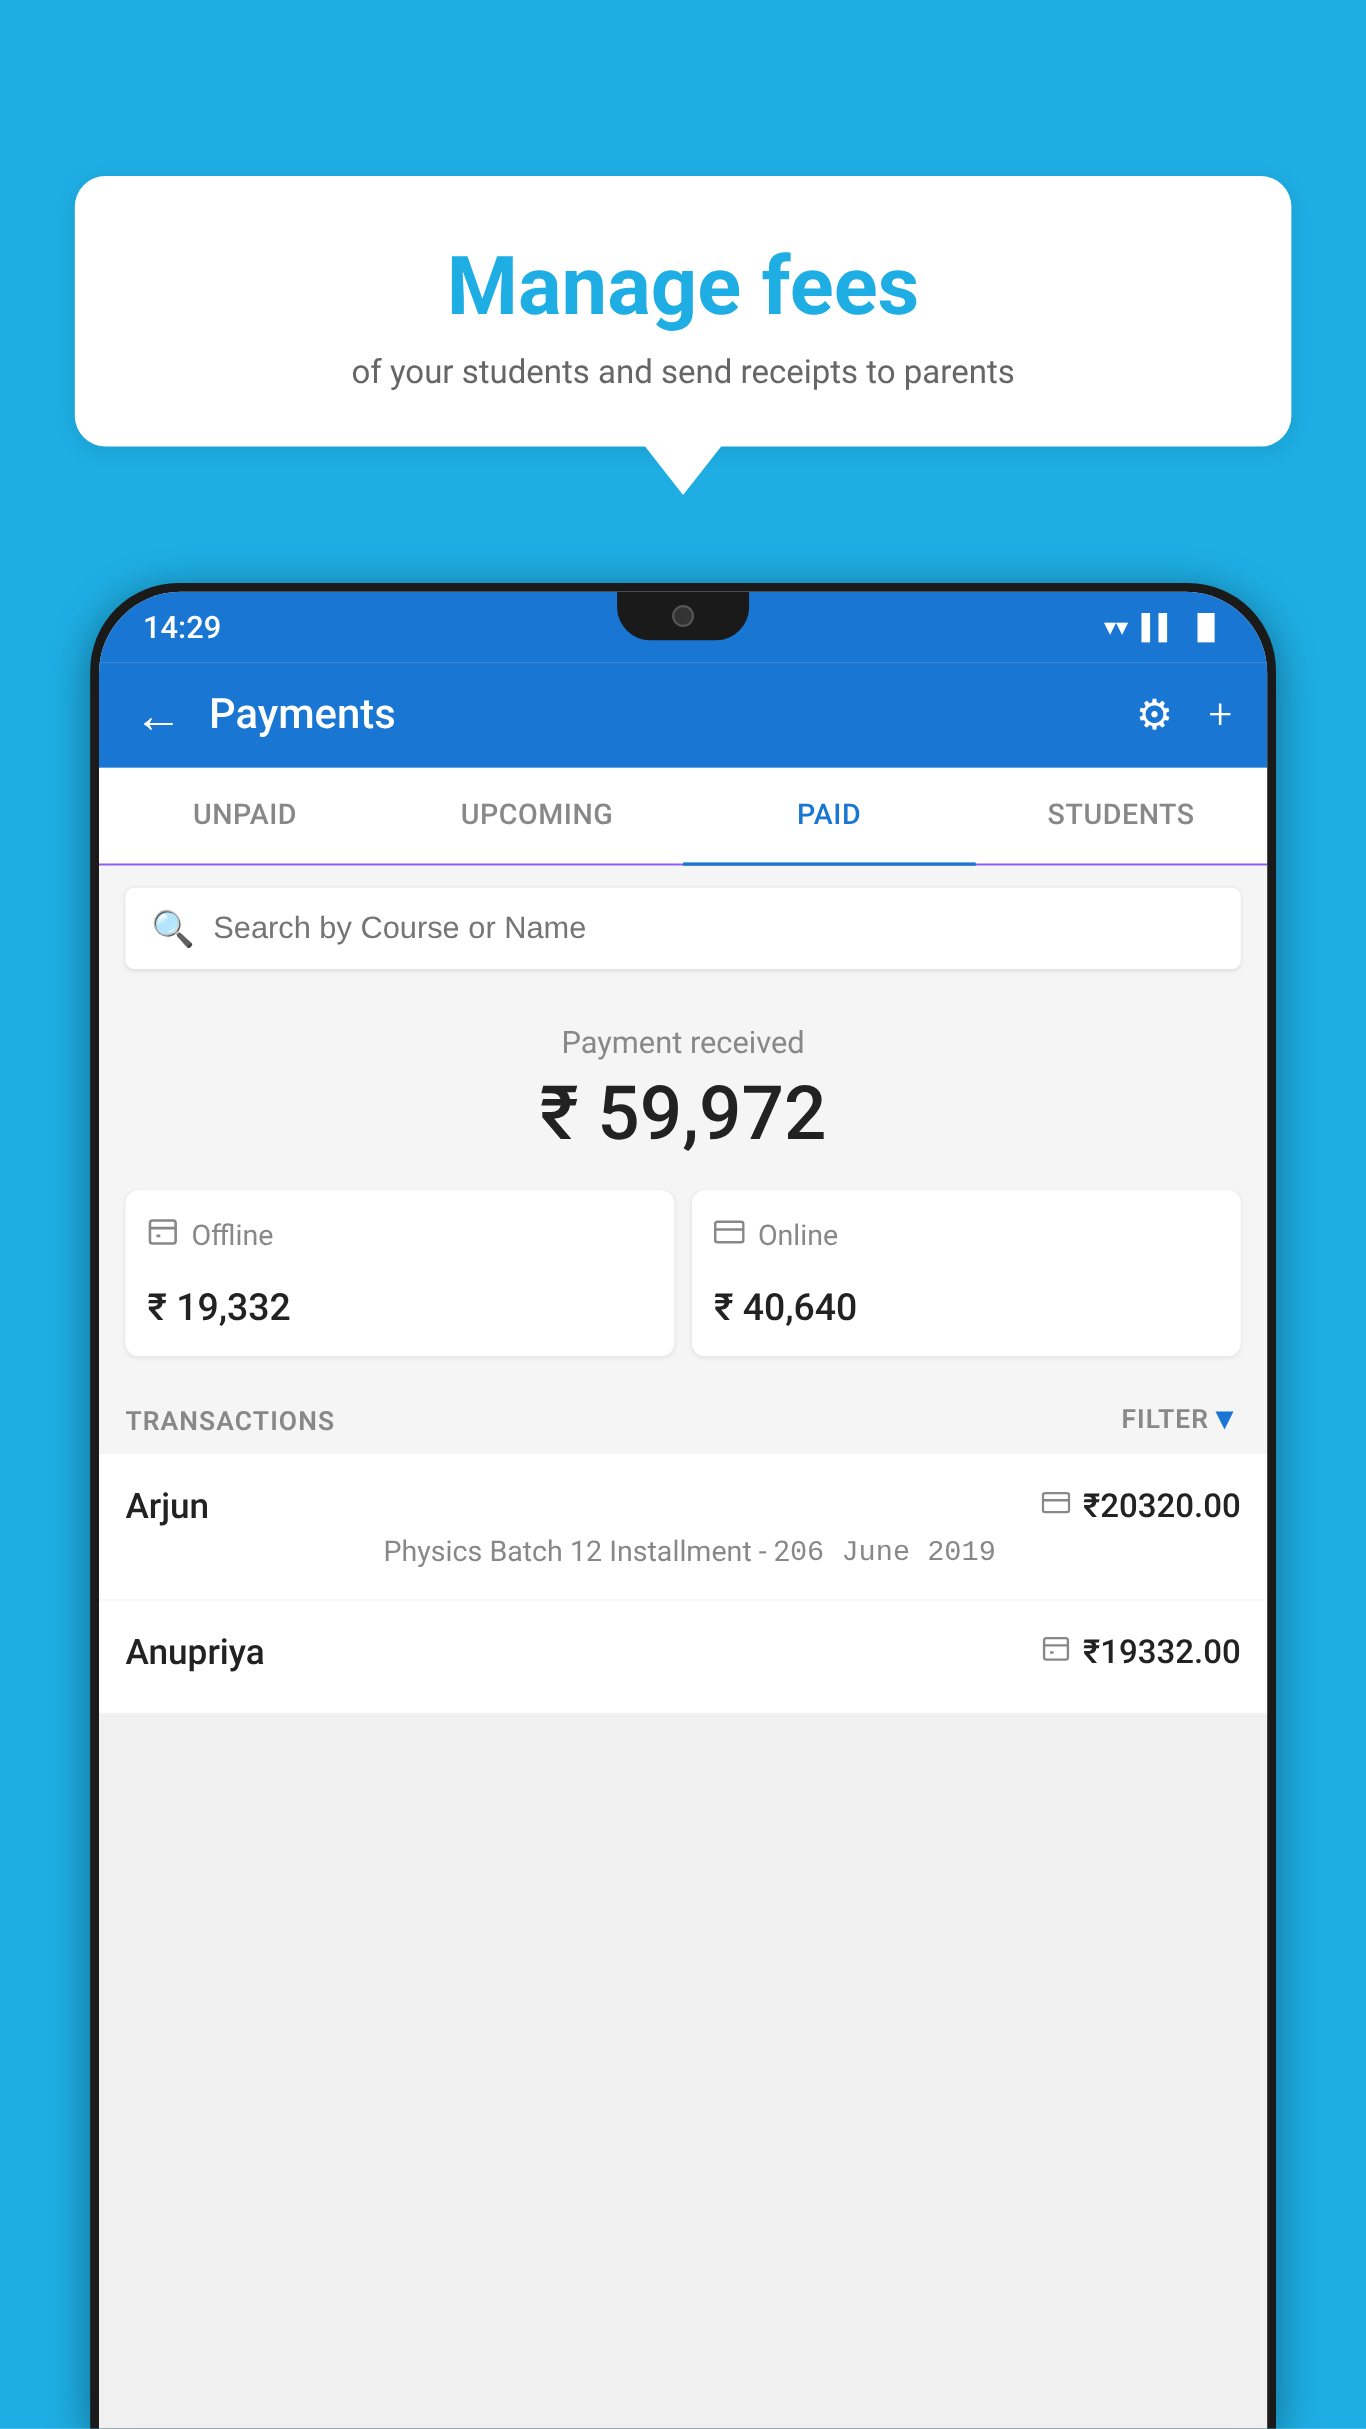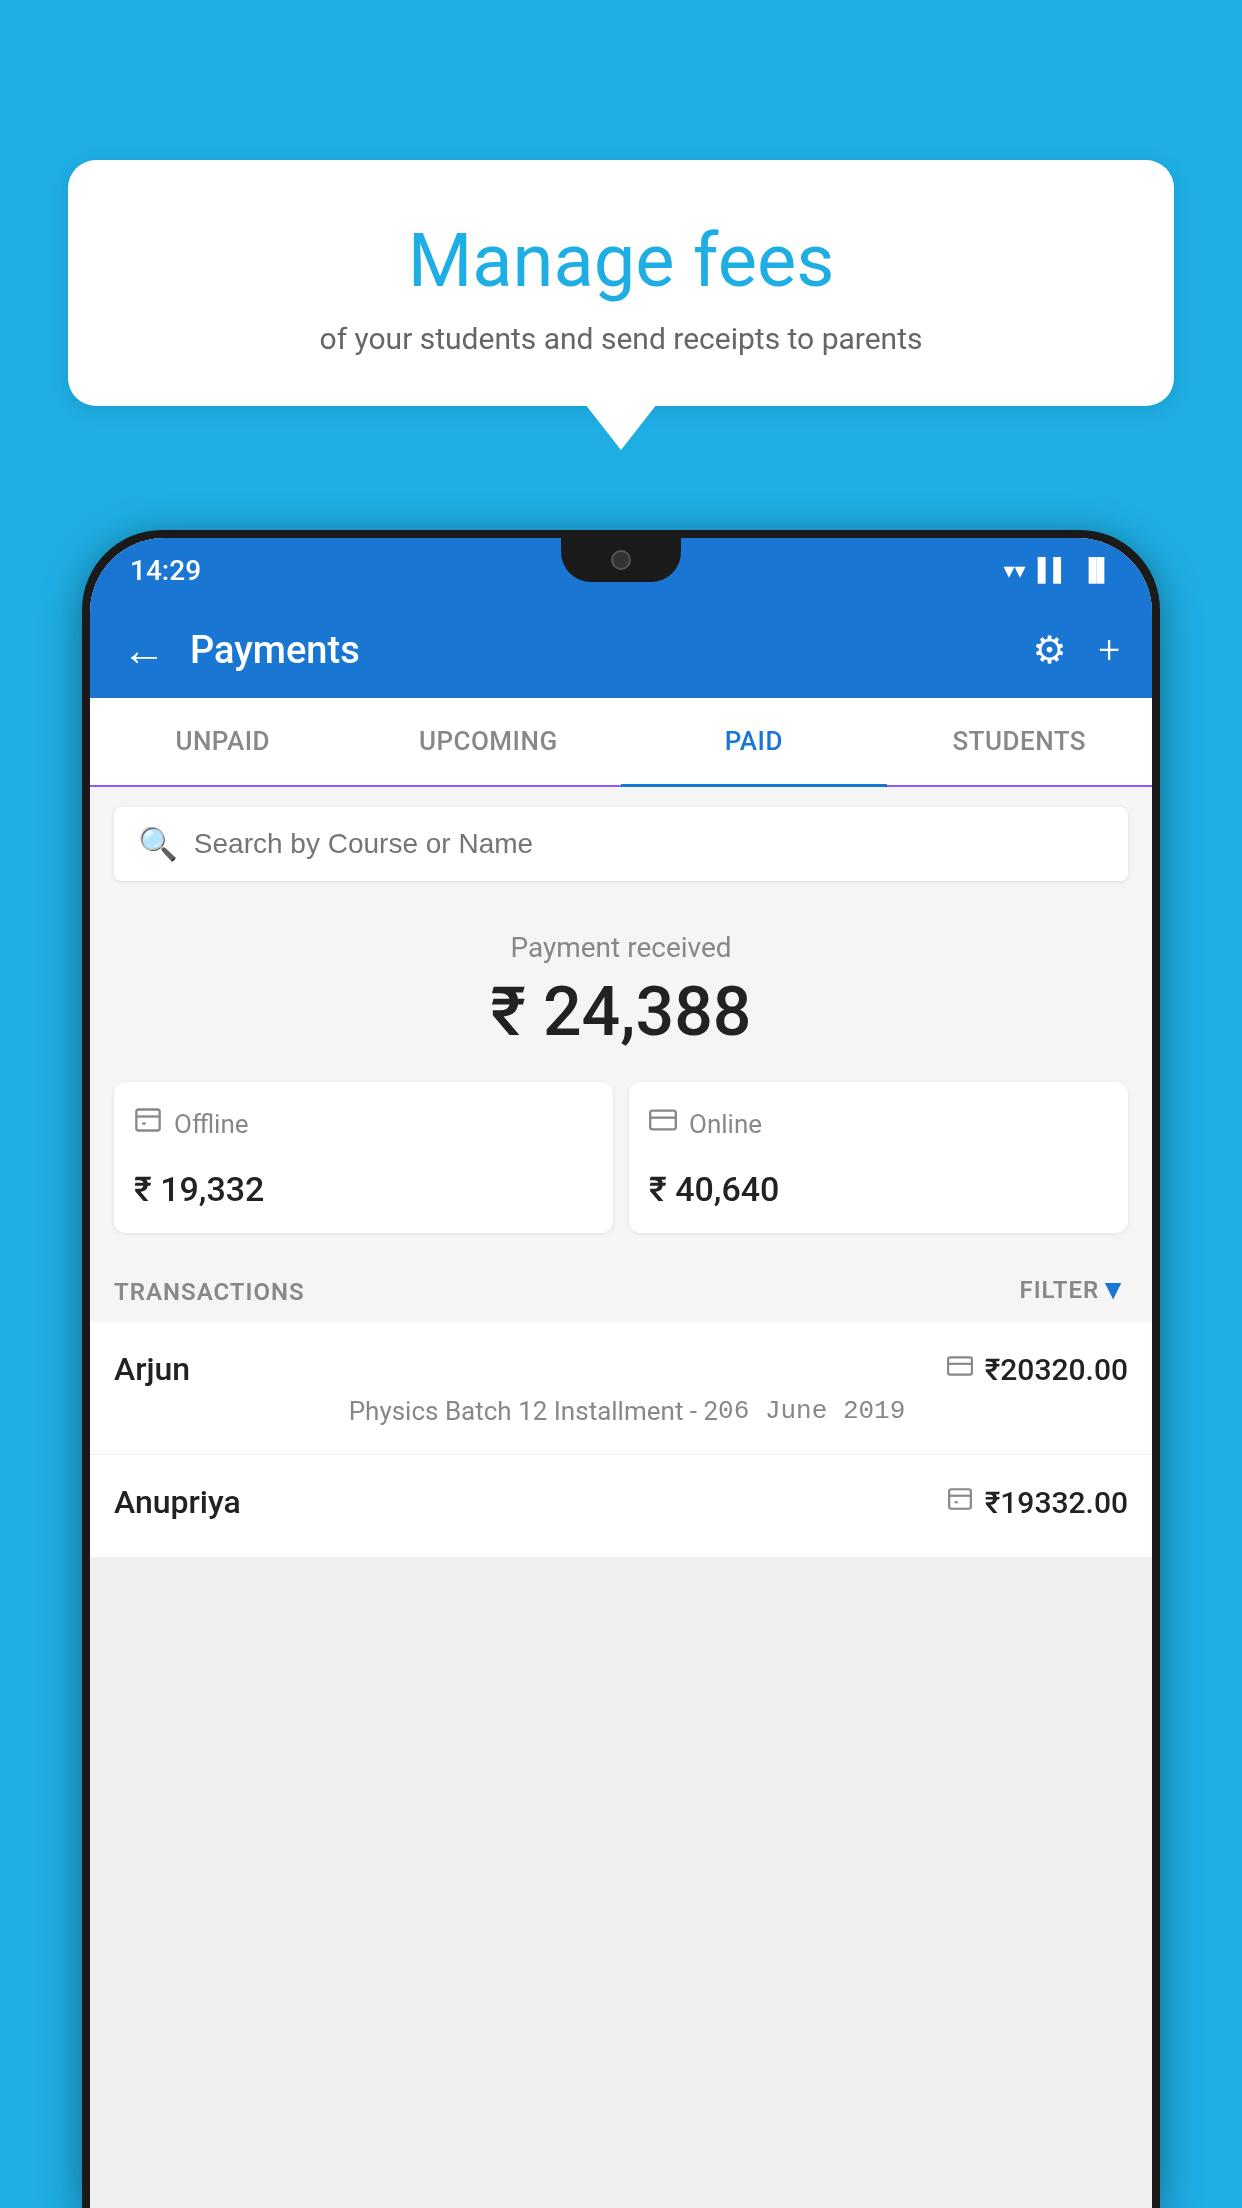--- a/index.html
+++ b/index.html
@@ -31,21 +31,21 @@
       left: 50%;
       transform: translateX(-50%);
       width: 0;
       height: 0;
       border-left: 36px solid transparent;
       border-right: 36px solid transparent;
       border-top: 46px solid white;
     }
     .speech-bubble .title {
       font-size: 74px;
-      font-weight: 400;
+      font-weight: 700;
       color: #1EAEE4;
       line-height: 1.1;
       margin-bottom: 20px;
     }
     .speech-bubble .subtitle {
       font-size: 30px;
       color: #666;
       font-weight: 400;
     }
 
@@ -376,21 +376,21 @@
 
     <div class="search-container">
       <div class="search-bar">
         <span class="search-icon">🔍</span>
         <input type="text" placeholder="Search by Course or Name" style="">
       </div>
     </div>
 
     <div class="payment-summary">
       <div class="label">Payment received</div>
-      <div class="amount">₹ 24,388</div>
+      <div class="amount">₹ 59,972</div>
     </div>
 
     <div class="payment-cards">
       <div class="payment-card">
         <div class="card-header">
           <span class="card-icon">
             
             <svg width="28" height="28" viewBox="0 0 24 24" fill="none" stroke="#888" stroke-width="2">
               <rect x="2" y="3" width="20" height="18" rx="2"></rect>
               <line x1="2" y1="9" x2="22" y2="9"></line>

